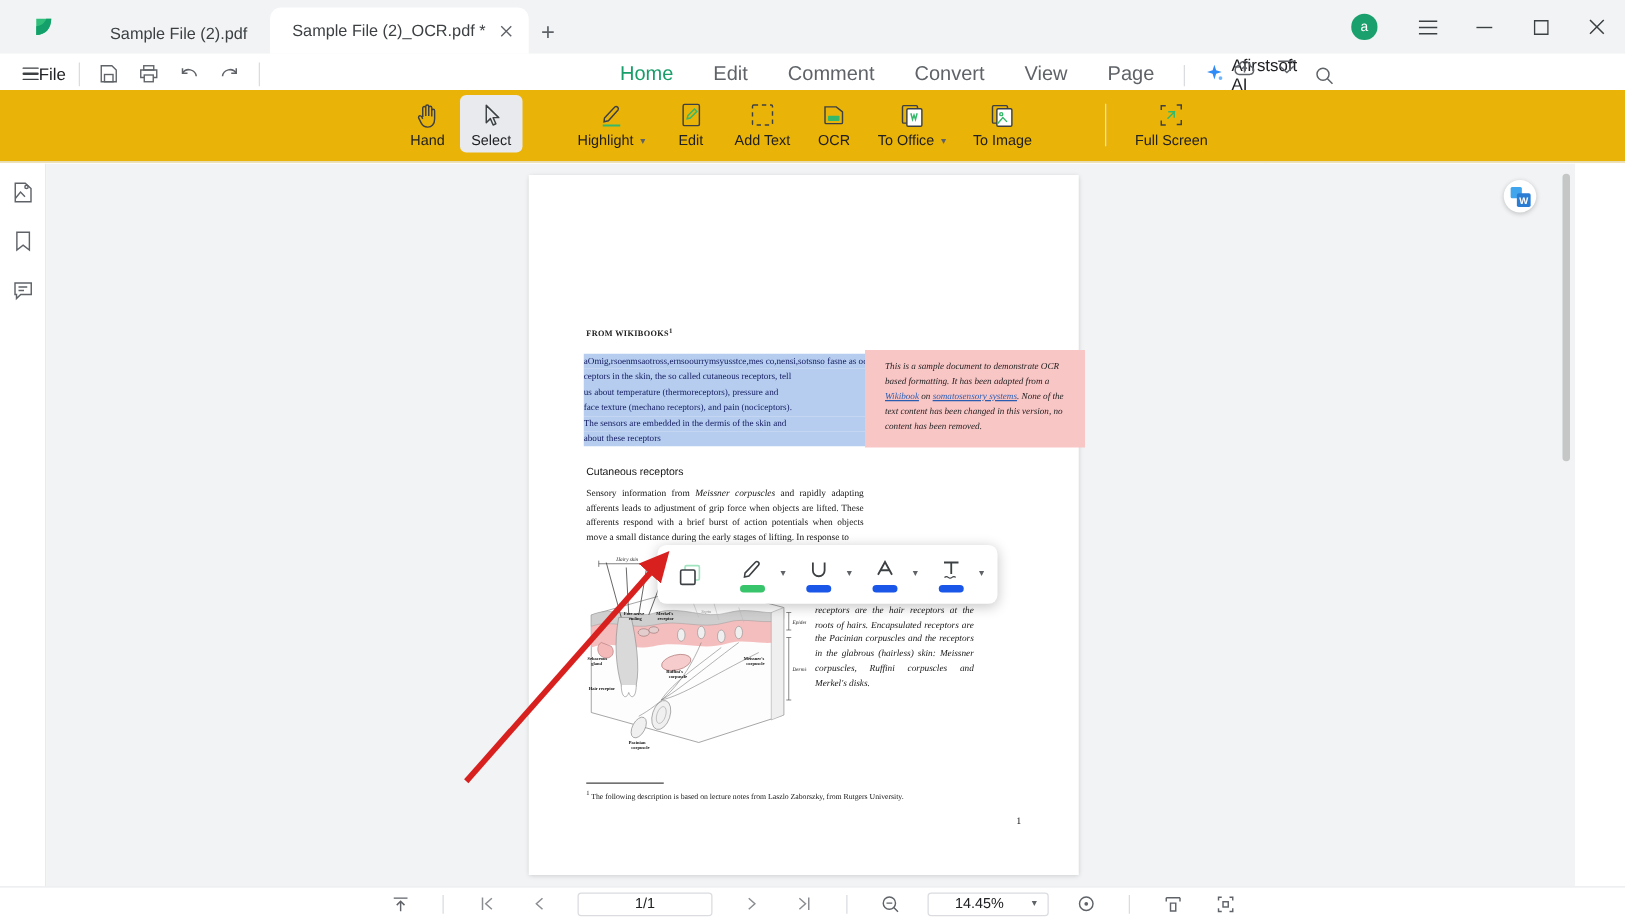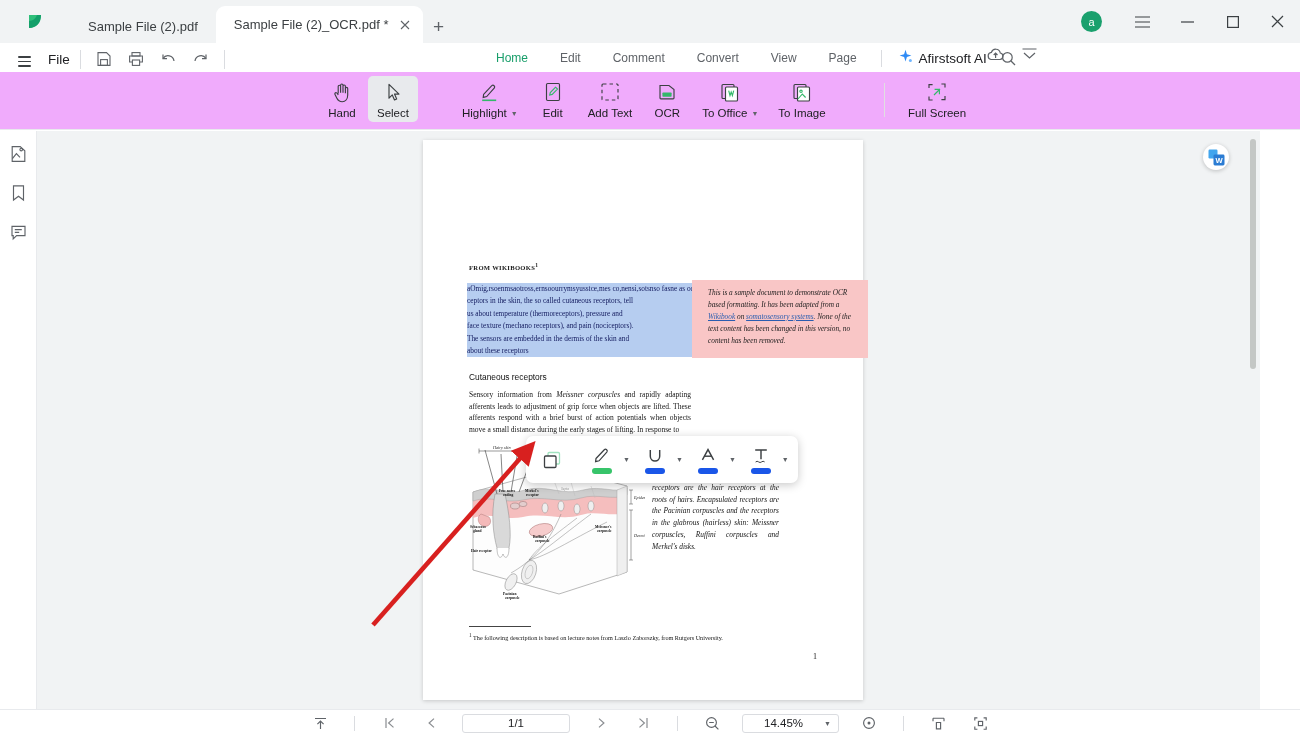--- a/index.html
+++ b/index.html
@@ -46,47 +46,47 @@
   .winbtn {
     width:45px; height:43px; display:flex; align-items:center; justify-content:center;
     color:#3c4043;
   }
 
   
   .menurow {
     position:absolute; top:43px; left:0; width:1300px; height:32px;
     display:flex; align-items:center; background:#fff;
   }
-  .file-btn { display:flex; align-items:flex-end; gap:17px; margin-left:18px; font-size:13.5px; color:#202124; }
+  .file-btn { display:flex; align-items:center; gap:0; margin-left:18px; font-size:13.5px; color:#202124; }
   .hamburger { display:flex; flex-direction:column; gap:3px; width:13px; }
   .hamburger i { display:block; height:1.5px; background:#3c4043; border-radius:1px; }
   .qa-sep { width:1px; height:19px; background:#dadce0; margin:0 10px; }
   .qa-icons { display:flex; align-items:center; gap:5px; }
   .qa-btn { width:27px; height:27px; display:flex; align-items:center; justify-content:center; color:#5f6368; }
 
   
   .ribbon-tabs { position:absolute; top:45px; left:480px; display:flex; align-items:center; gap:0; }
   .rtab {
-    font-size:12px; color:#5f6368; padding:0 16px; height:26px;
+    font-size:16px; color:#5f6368; padding:0 16px; height:26px;
     display:flex; align-items:center; position:relative;
   }
   .rtab.active { color:#189e6a; }
   .rtab.active::after {
     content:''; position:absolute; bottom:-4px; left:13px; right:13px; height:2px; background:#189e6a;
   }
   .rtab-sep { width:1px; height:17px; background:#dadce0; margin:0 8px; }
   .ai-btn { display:flex; align-items:center; gap:6px; font-size:13.5px; color:#202124; padding-left:8px; }
   .search-ic { margin-left:14px; color:#5f6368; display:flex; }
 
   .title-tools { position:absolute; right:14px; top:46px; display:flex; align-items:center; gap:16px; color:#5f6368; }
 
   
   .ribbon {
     position:absolute; top:72px; left:0; width:1300px; height:58px;
-    background:#f0abfc; border-bottom:1px solid #e8eaed;
+    background:#eab308; border-bottom:1px solid #e8eaed;
   }
   .rib-group { position:absolute; display:flex; align-items:center; gap:2px; }
   .rib-item {
     display:flex; flex-direction:column; align-items:center; justify-content:center;
     min-width:48px; padding:4px 9px 3px; border-radius:5px; gap:3px;
   }
   .rib-item.active { background:#e8eaed; }
   .rib-ico { height:24px; display:flex; align-items:center; justify-content:center; color:#3c4043; }
   .rib-lbl { font-size:11.5px; color:#202124; display:flex; align-items:center; gap:4px; white-space:nowrap; }
   .caret { font-size:7px; color:#5f6368; }

